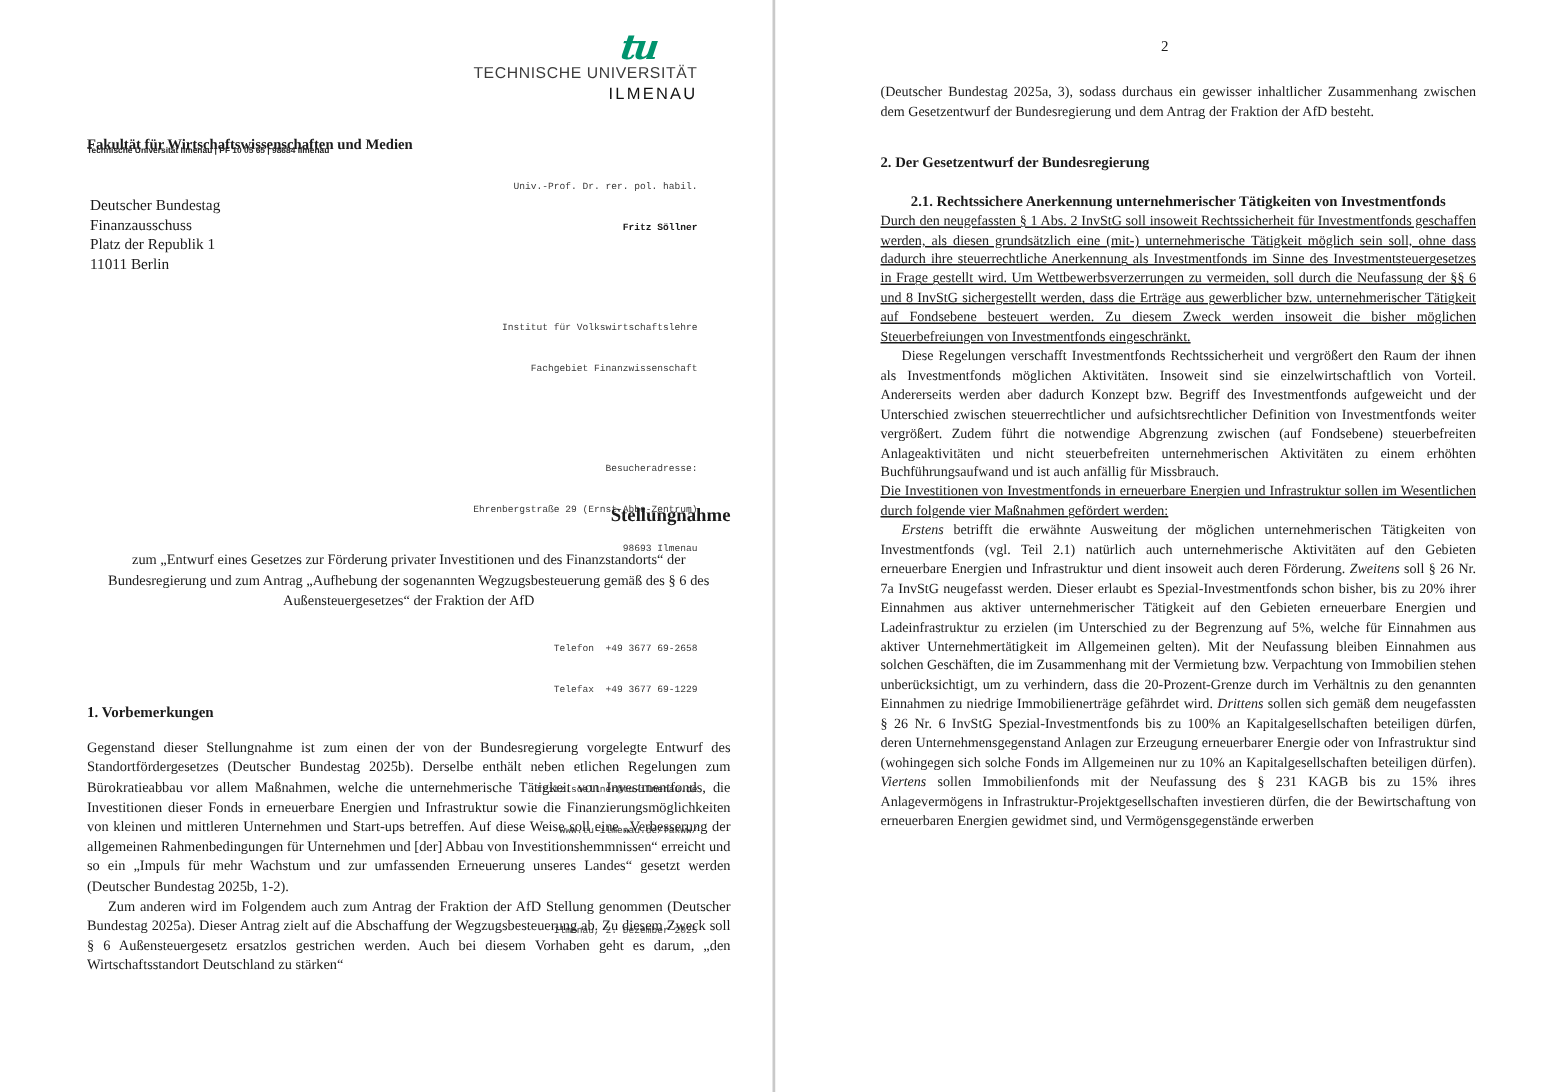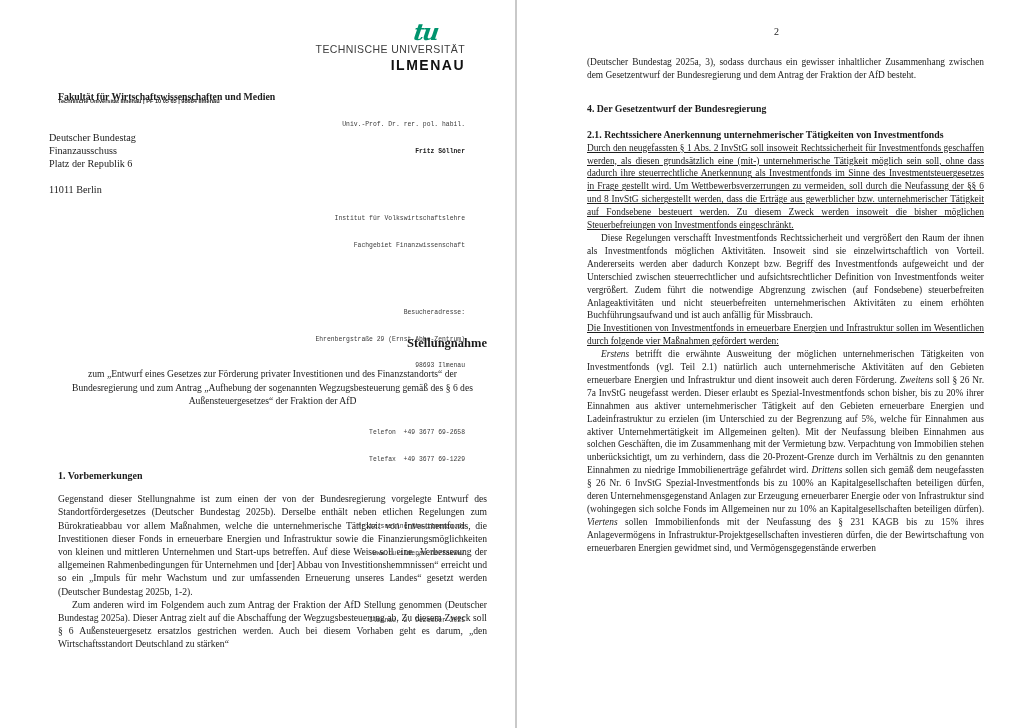--- a/index.html
+++ b/index.html
@@ -14,29 +14,29 @@
 
   
   .logo{position:absolute;top:20px;right:50px;text-align:right;line-height:1;}
   .tu-glyph{
     font-family:"DejaVu Serif",serif;font-style:italic;font-weight:bold;
     font-size:23px;letter-spacing:-2px;transform:skewX(-8deg);
     display:inline-block;margin-right:28px;margin-bottom:1px;
   }
   .logo-l1{font-family:"Liberation Sans","DejaVu Sans",sans-serif;font-size:10.5px;
     color:#3c3c3c;letter-spacing:.4px;}
-  .logo-l2{font-family:"Liberation Sans","DejaVu Sans",sans-serif;font-size:14px;
-    color:#111;font-weight:bold;letter-spacing:1.5px;margin-top:3px;}
+  .logo-l2{font-family:"Liberation Sans","DejaVu Sans",sans-serif;font-size:11px;
+    color:#111;font-weight:normal;letter-spacing:1.5px;margin-top:3px;}
 
   .faculty{position:absolute;left:58px;top:91px;font-size:9.8px;font-weight:bold;width:300px;}
   .return-line{position:absolute;left:58px;top:98px;font-size:5.6px;font-weight:600;color:#222;
     font-family:"Liberation Sans","DejaVu Sans",sans-serif;}
 
-  .recipient{position:absolute;left:49px;top:131px;font-size:10.2px;line-height:13px;}
-  .recipient .city{margin-top:13px;}
+  .recipient{position:absolute;left:60px;top:131px;font-size:10.2px;line-height:13px;}
+  .recipient .city{margin-top:0;}
 
   .contact{
     position:absolute;top:86px;right:50px;text-align:right;
     font-family:"Liberation Mono","DejaVu Sans Mono",monospace;
     font-size:6.4px;line-height:8.8px;color:#3a3a3a;white-space:pre;
   }
   .contact .grp{margin-bottom:6px;}
   .contact .b{font-weight:bold;color:#1b1b1b;}
 
   
@@ -47,21 +47,21 @@
   .h1gap{margin-top:61px;}
   .para{text-align:justify;margin:0;}
   .pgap{margin-top:10px;}
   .indent{text-indent:14px;}
 
   
   .pageno{position:absolute;top:26px;left:61px;width:397px;text-align:center;font-size:10px;}
   .body2{position:absolute;left:70px;top:56px;width:397px;font-size:9.4px;line-height:12.9px;}
   .body2 .sec-h{font-size:9.8px;}
   .h2gap{margin-top:21px;}
-  .h21gap{margin-top:13px;}
+  .h21gap{margin-top:13px;text-align:center;}
   .p2gap{text-decoration:underline;}
   .hang{padding-left:21px;text-indent:-21px;}
   .it{font-style:italic;}
 </style>
 </head>
 <body>
 
 <div id="screen">
 
   <div class="page" id="page1">
@@ -71,21 +71,21 @@
       <div class="logo-l1">TECHNISCHE UNIVERSITÄT</div>
       <div class="logo-l2">ILMENAU</div>
     </div>
 
     <div class="faculty">Fakultät für Wirtschaftswissenschaften und Medien</div>
     <div class="return-line">Technische Universität Ilmenau | PF 10 05 65 | 98684 Ilmenau</div>
 
     <div class="recipient">
       <div>Deutscher Bundestag</div>
       <div>Finanzausschuss</div>
-      <div>Platz der Republik 6</div>
+      <div>Platz der Republik 1</div>
       <div class="city">11011 Berlin</div>
     </div>
 
     <div class="contact">
       <div class="grp">
         <div>Univ.-Prof. Dr. rer. pol. habil.</div>
         <div class="b">Fritz Söllner</div>
       </div>
       <div class="grp">
         <div>Institut für Volkswirtschaftslehre</div>
@@ -120,21 +120,21 @@
   </div>
 
   <div class="divider"></div>
 
   <div class="page" id="page2">
     <div class="pageno">2</div>
 
     <div class="body2">
       <p class="para">(Deutscher Bundestag 2025a, 3), sodass durchaus ein gewisser inhaltlicher Zusammenhang zwischen dem Gesetzentwurf der Bundesregierung und dem Antrag der Fraktion der AfD besteht.</p>
 
-      <div class="sec-h h2gap">4. Der Gesetzentwurf der Bundesregierung</div>
+      <div class="sec-h h2gap">2. Der Gesetzentwurf der Bundesregierung</div>
 
       <div class="sec-h h21gap">2.1. Rechtssichere Anerkennung unternehmerischer Tätigkeiten von Investmentfonds</div>
       <p class="para p2gap">Durch den neugefassten § 1 Abs. 2 InvStG soll insoweit Rechtssicherheit für Investmentfonds geschaffen werden, als diesen grundsätzlich eine (mit-) unternehmerische Tätigkeit möglich sein soll, ohne dass dadurch ihre steuerrechtliche Anerkennung als Investmentfonds im Sinne des Investmentsteuergesetzes in Frage gestellt wird. Um Wettbewerbsverzerrungen zu vermeiden, soll durch die Neufassung der §§ 6 und 8 InvStG sichergestellt werden, dass die Erträge aus gewerblicher bzw. unternehmerischer Tätigkeit auf Fondsebene besteuert werden. Zu diesem Zweck werden insoweit die bisher möglichen Steuerbefreiungen von Investmentfonds eingeschränkt.</p>
       <p class="para indent">Diese Regelungen verschafft Investmentfonds Rechtssicherheit und vergrößert den Raum der ihnen als Investmentfonds möglichen Aktivitäten. Insoweit sind sie einzelwirtschaftlich von Vorteil. Andererseits werden aber dadurch Konzept bzw. Begriff des Investmentfonds aufgeweicht und der Unterschied zwischen steuerrechtlicher und aufsichtsrechtlicher Definition von Investmentfonds weiter vergrößert. Zudem führt die notwendige Abgrenzung zwischen (auf Fondsebene) steuerbefreiten Anlageaktivitäten und nicht steuerbefreiten unternehmerischen Aktivitäten zu einem erhöhten Buchführungsaufwand und ist auch anfällig für Missbrauch.</p>
 
       <p class="para p2gap">Die Investitionen von Investmentfonds in erneuerbare Energien und Infrastruktur sollen im Wesentlichen durch folgende vier Maßnahmen gefördert werden:</p>
       <p class="para indent"><span class="it">Erstens</span><span> betrifft die erwähnte Ausweitung der möglichen unternehmerischen Tätigkeiten von Investmentfonds (vgl. Teil 2.1) natürlich auch unternehmerische Aktivitäten auf den Gebieten erneuerbare Energien und Infrastruktur und dient insoweit auch deren Förderung. </span><span class="it">Zweitens</span><span> soll § 26 Nr. 7a InvStG neugefasst werden. Dieser erlaubt es Spezial-Investmentfonds schon bisher, bis zu 20% ihrer Einnahmen aus aktiver unternehmerischer Tätigkeit auf den Gebieten erneuerbare Energien und Ladeinfrastruktur zu erzielen (im Unterschied zu der Begrenzung auf 5%, welche für Einnahmen aus aktiver Unternehmertätigkeit im Allgemeinen gelten). Mit der Neufassung bleiben Einnahmen aus solchen Geschäften, die im Zusammenhang mit der Vermietung bzw. Verpachtung von Immobilien stehen unberücksichtigt, um zu verhindern, dass die 20-Prozent-Grenze durch im Verhältnis zu den genannten Einnahmen zu niedrige Immobilienerträge gefährdet wird. </span><span class="it">Drittens</span><span> sollen sich gemäß dem neugefassten § 26 Nr. 6 InvStG Spezial-Investmentfonds bis zu 100% an Kapitalgesellschaften beteiligen dürfen, deren Unternehmensgegenstand Anlagen zur Erzeugung erneuerbarer Energie oder von Infrastruktur sind (wohingegen sich solche Fonds im Allgemeinen nur zu 10% an Kapitalgesellschaften beteiligen dürfen). </span><span class="it">Viertens</span><span> sollen Immobilienfonds mit der Neufassung des § 231 KAGB bis zu 15% ihres Anlagevermögens in Infrastruktur-Projektgesellschaften investieren dürfen, die der Bewirtschaftung von erneuerbaren Energien gewidmet sind, und Vermögensgegenstände erwerben</span></p>
     </div>
   </div>
 

